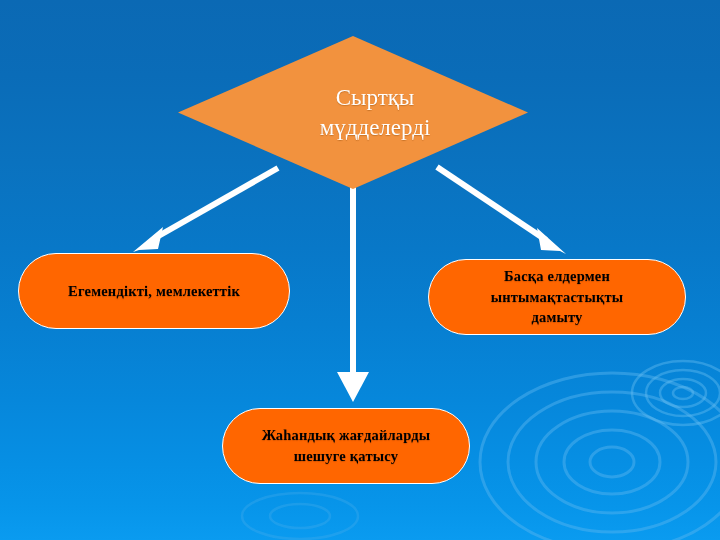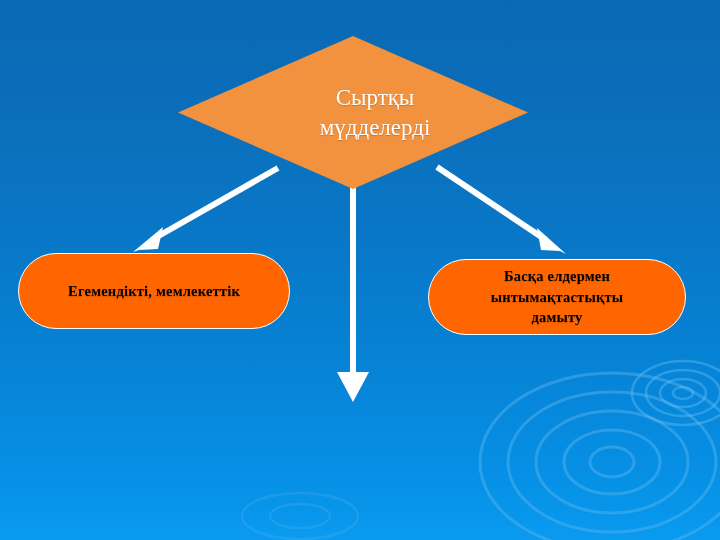--- a/index.html
+++ b/index.html
@@ -152,14 +152,20 @@
   </div>
 
   <div class="node" id="node-right">
     <div>
       <span>Басқа елдермен</span><br>
       <span>ынтымақтастықты</span><br>
       <span>дамыту</span>
     </div>
   </div>
 
+  <div class="node" id="node-bottom">
+    <div>
+      <span>Жаһандық жағдайларды</span><br>
+      <span>шешуге қатысу</span>
+    </div>
+  </div>
 
 </div>
 
 </body></html>

